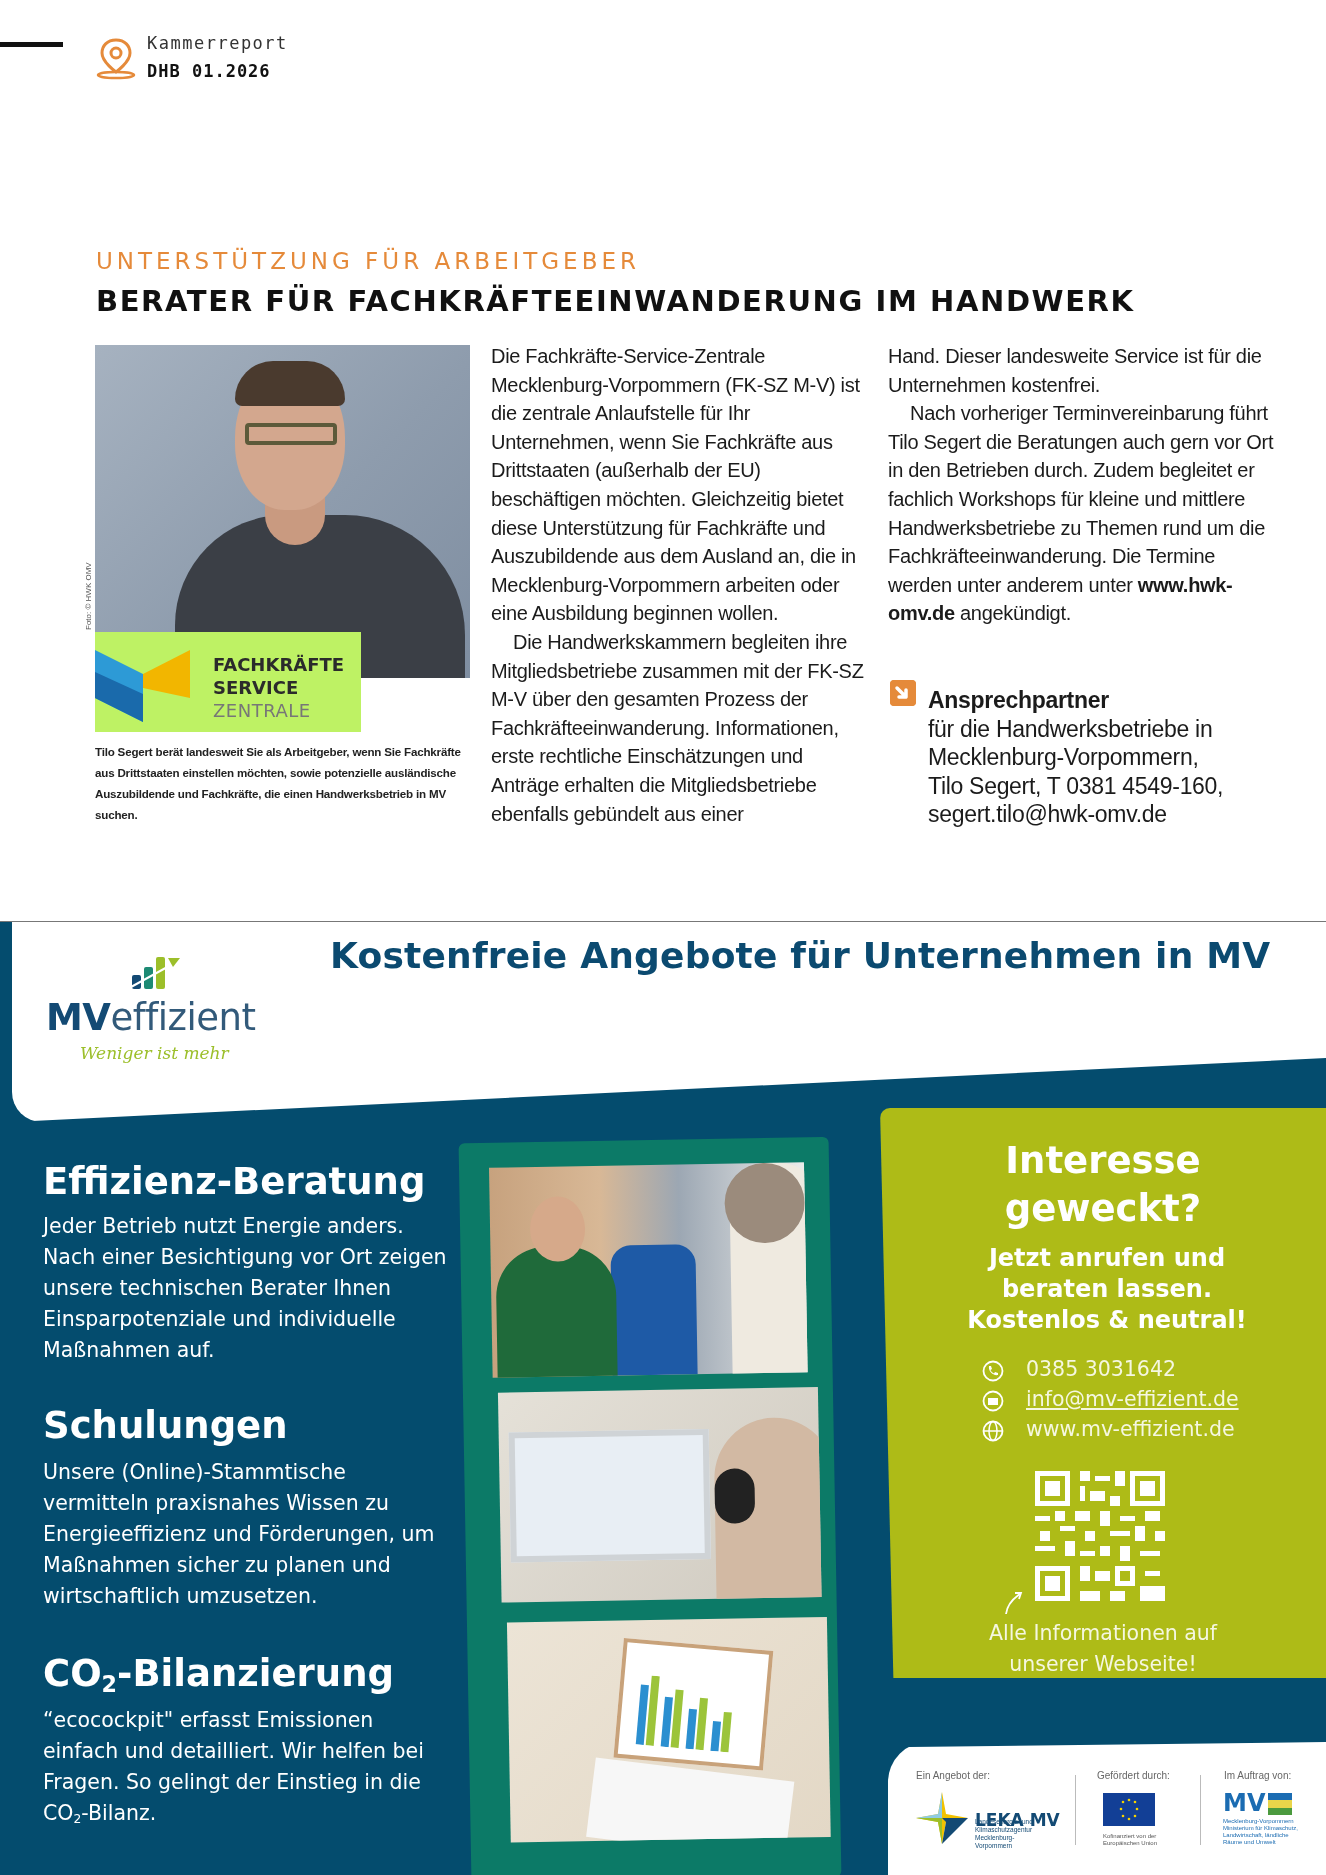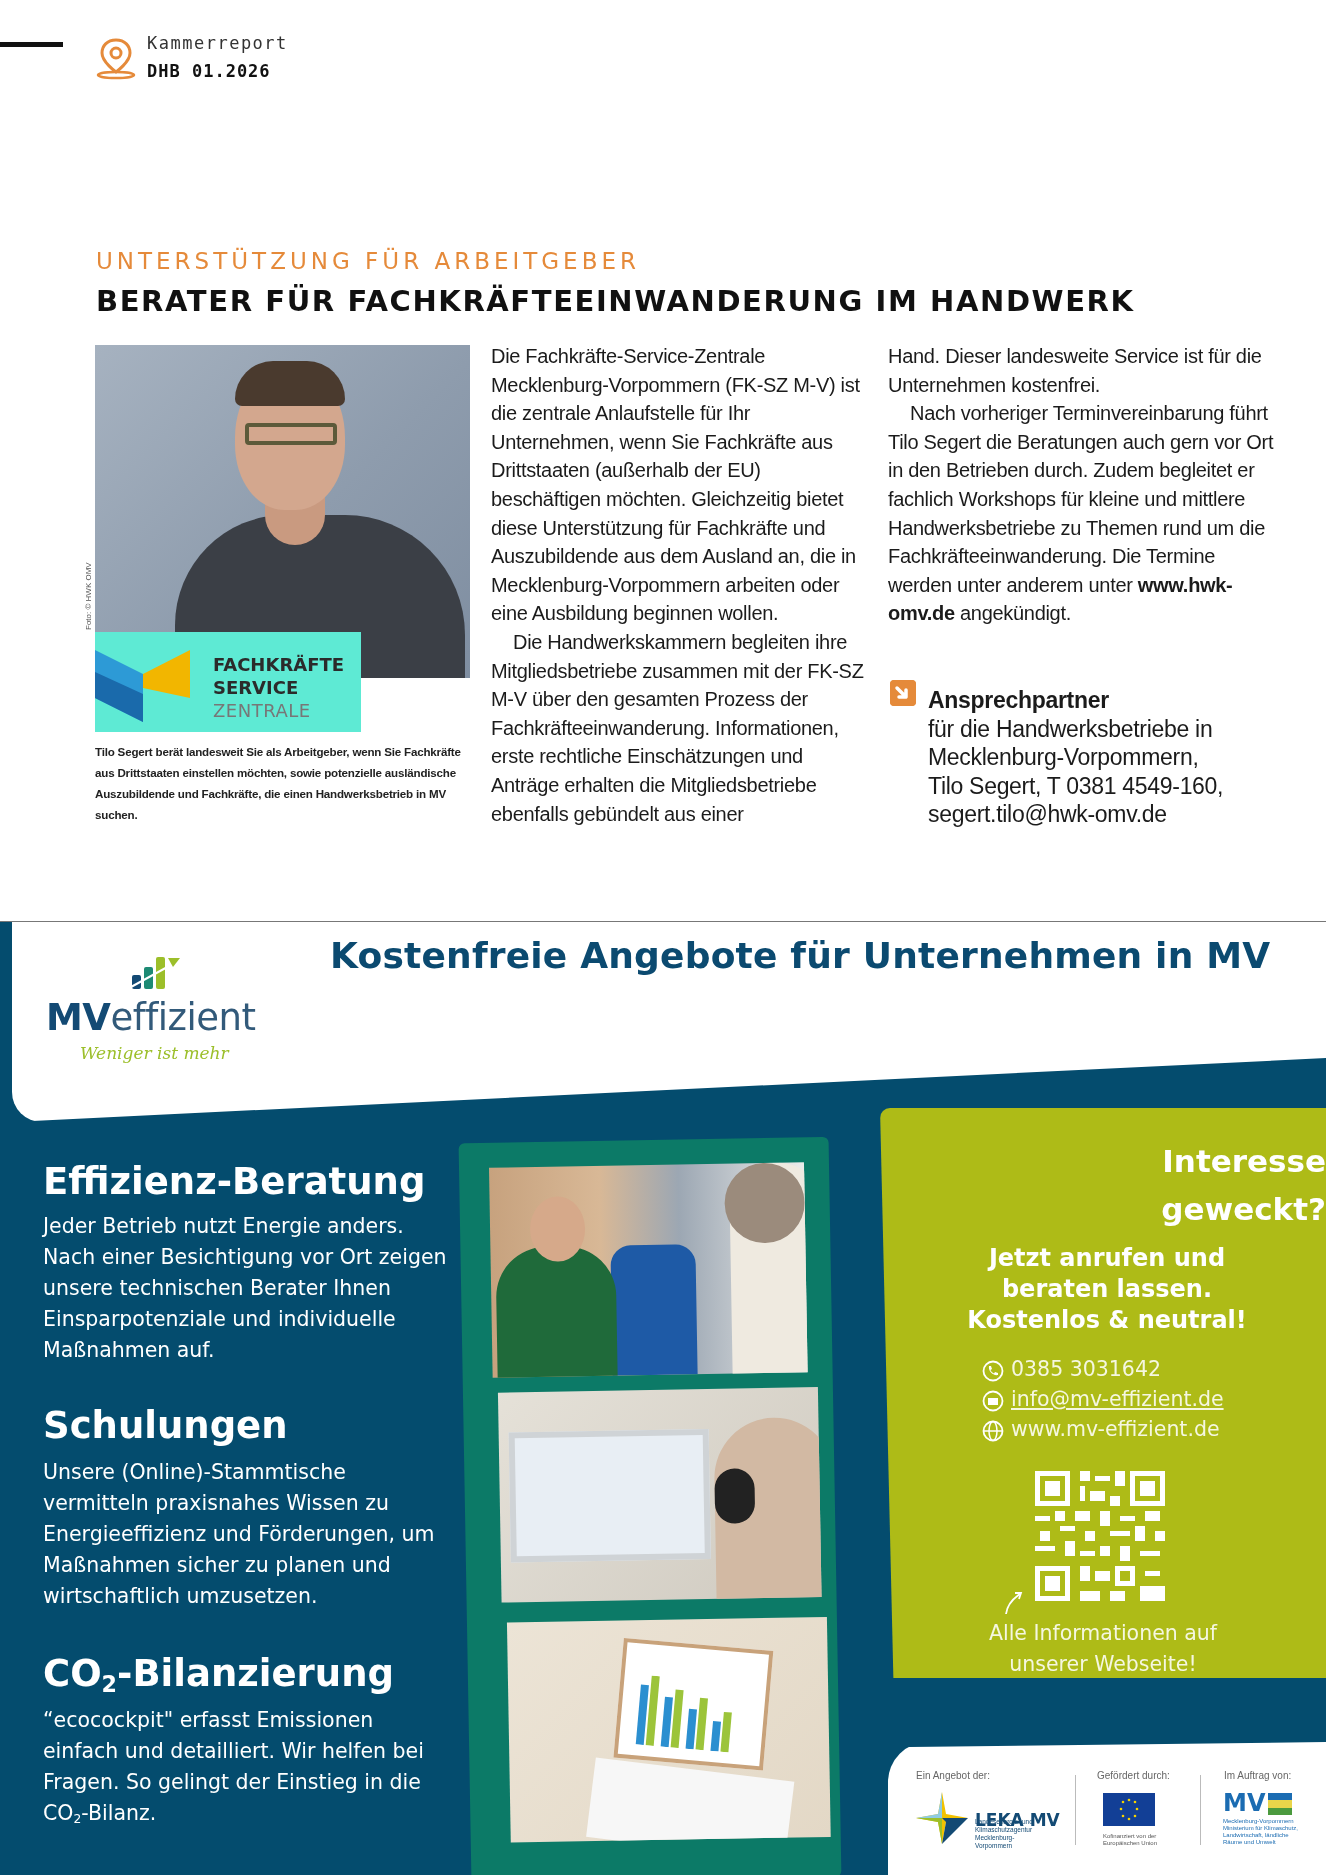--- a/index.html
+++ b/index.html
@@ -17,21 +17,21 @@
   .headline { position: absolute; left: 96px; top: 284px; font-family: "DejaVu Sans", sans-serif; font-size: 29px; font-weight: bold; letter-spacing: 1.6px; color: #111; }
 
   .photo { position: absolute; left: 95px; top: 345px; width: 375px; height: 333px; background: linear-gradient(135deg, #a6b2c0 0%, #8e9cad 55%, #7f8ea1 100%); overflow: hidden; }
   .photo .shirt { position: absolute; left: 80px; top: 170px; width: 290px; height: 200px; background: #3b3f46; border-radius: 110px 120px 0 0; }
   .photo .neck { position: absolute; left: 170px; top: 140px; width: 60px; height: 60px; background: #c99a80; border-radius: 0 0 30px 30px; }
   .photo .head { position: absolute; left: 140px; top: 20px; width: 110px; height: 145px; background: #d3a78e; border-radius: 50% 50% 45% 45%; }
   .photo .hair { position: absolute; left: 140px; top: 16px; width: 110px; height: 45px; background: #4a3a2e; border-radius: 55px 55px 10px 10px; }
   .photo .glasses { position: absolute; left: 150px; top: 78px; width: 92px; height: 22px; border: 4px solid #5c5a3a; border-radius: 4px; }
   .photo-credit { position: absolute; left: 84px; top: 630px; transform: rotate(-90deg); transform-origin: left top; font-size: 8px; color: #555; white-space: nowrap; }
 
-  .fsz-logo { position: absolute; left: 95px; top: 632px; width: 266px; height: 100px; background: #5eead4; }
+  .fsz-logo { position: absolute; left: 95px; top: 632px; width: 266px; height: 100px; background: #bef264; }
   .fsz-logo svg { position: absolute; left: 0; top: 10px; }
   .fsz-l1, .fsz-l2, .fsz-l3 { position: absolute; left: 118px; font-family: "DejaVu Sans", sans-serif; font-size: 18px; color: #2b2b2b; }
   .fsz-l1 { top: 22px; font-weight: bold; }
   .fsz-l2 { top: 45px; font-weight: bold; }
   .fsz-l3 { top: 68px; color: #777; letter-spacing: 0.5px; }
 
   .caption { position: absolute; left: 95px; top: 741px; width: 380px; font-family: "Liberation Sans", sans-serif; font-size: 11.6px; font-weight: bold; line-height: 21px; color: #222; letter-spacing: -0.2px; }
 
   .col { position: absolute; top: 342px; font-family: "Liberation Sans", sans-serif; font-size: 20px; line-height: 28.6px; color: #1b1b1b; letter-spacing: -0.3px; }
   .col2 { left: 491px; width: 380px; }
@@ -70,25 +70,25 @@
   .ph2 { left: 35px; top: 250px; width: 320px; height: 210px; background: linear-gradient(135deg, #e5e1d8 0%, #cfcac0 100%); }
   .ph2 .monitor { position: absolute; left: 10px; top: 40px; width: 200px; height: 130px; background: #e8eef4; border: 6px solid #cfd3d6; }
   .ph2 .person { position: absolute; left: 215px; top: 30px; width: 120px; height: 190px; background: #d2b9a3; border-radius: 60px 60px 0 0; }
   .ph2 .headset { position: absolute; left: 215px; top: 80px; width: 40px; height: 55px; background: #222; border-radius: 20px; }
   .ph3 { left: 40px; top: 480px; width: 320px; height: 220px; background: linear-gradient(135deg, #ece4d6 0%, #e3d8c6 100%); }
   .ph3 .tablet { position: absolute; left: 110px; top: 25px; width: 150px; height: 120px; background: #ffffff; border: 4px solid #c8a27a; transform: rotate(6deg); }
   .ph3 .bars { position: absolute; left: 125px; top: 60px; width: 120px; height: 70px; transform: rotate(6deg); }
   .ph3 .doc { position: absolute; left: 80px; top: 150px; width: 200px; height: 80px; background: #f7f7f7; transform: rotate(8deg); }
 
   .cta { position: absolute; left: 880px; top: 1108px; width: 446px; height: 570px; background: #aebb17; border-top-left-radius: 10px; clip-path: polygon(0 0, 100% 0, 100% 100%, 3% 100%); }
-  .cta-h { position: absolute; left: 880px; width: 446px; text-align: right; font-family: "DejaVu Sans", sans-serif; font-weight: bold; font-size: 31px; color: #ffffff; line-height: 48px; }
+  .cta-h { position: absolute; left: 880px; width: 446px; text-align: center; font-family: "DejaVu Sans", sans-serif; font-weight: bold; font-size: 37px; color: #ffffff; line-height: 48px; }
   .cta-sub { position: absolute; left: 884px; top: 1243px; width: 446px; text-align: center; font-family: "DejaVu Sans", sans-serif; font-weight: bold; font-size: 24px; line-height: 31px; color: #ffffff; }
   .cta-line { position: absolute; left: 982px; font-family: "DejaVu Sans", sans-serif; font-size: 20.5px; color: #f5f7e0; }
   .cta-line svg { position: absolute; left: 0; top: 3px; }
-  .cta-line span { position: absolute; left: 29px; top: 0; white-space: nowrap; }
+  .cta-line span { position: absolute; left: 44px; top: 0; white-space: nowrap; }
   .cta-line.email span { text-decoration: underline; }
   .qr { position: absolute; left: 1035px; top: 1471px; width: 130px; height: 130px; }
   .qr-arrow { position: absolute; left: 1003px; top: 1588px; width: 22px; height: 28px; }
   .cta-foot { position: absolute; left: 880px; top: 1618px; width: 446px; text-align: center; font-family: "DejaVu Sans", sans-serif; font-size: 20.5px; line-height: 31px; color: #f5f7e0; }
 
   .sponsors { position: absolute; left: 888px; top: 1742px; width: 438px; height: 133px; background: #ffffff; border-top-left-radius: 40px; clip-path: polygon(0 4%, 100% 0, 100% 100%, 0 100%); }
   .sp-col { position: absolute; top: 1770px; font-family: "Liberation Sans", sans-serif; font-size: 10px; color: #666; }
   .sp-div { position: absolute; top: 1775px; width: 1px; height: 70px; background: #bbb; }
   .leka-txt { position: absolute; left: 975px; top: 1798px; font-family: "DejaVu Sans", sans-serif; font-weight: bold; font-size: 17px; color: #134a74; margin-top: 12px; }
   .leka-sub { position: absolute; left: 975px; top: 1818px; font-size: 6.5px; color: #134a74; line-height: 8px; width: 70px; }

